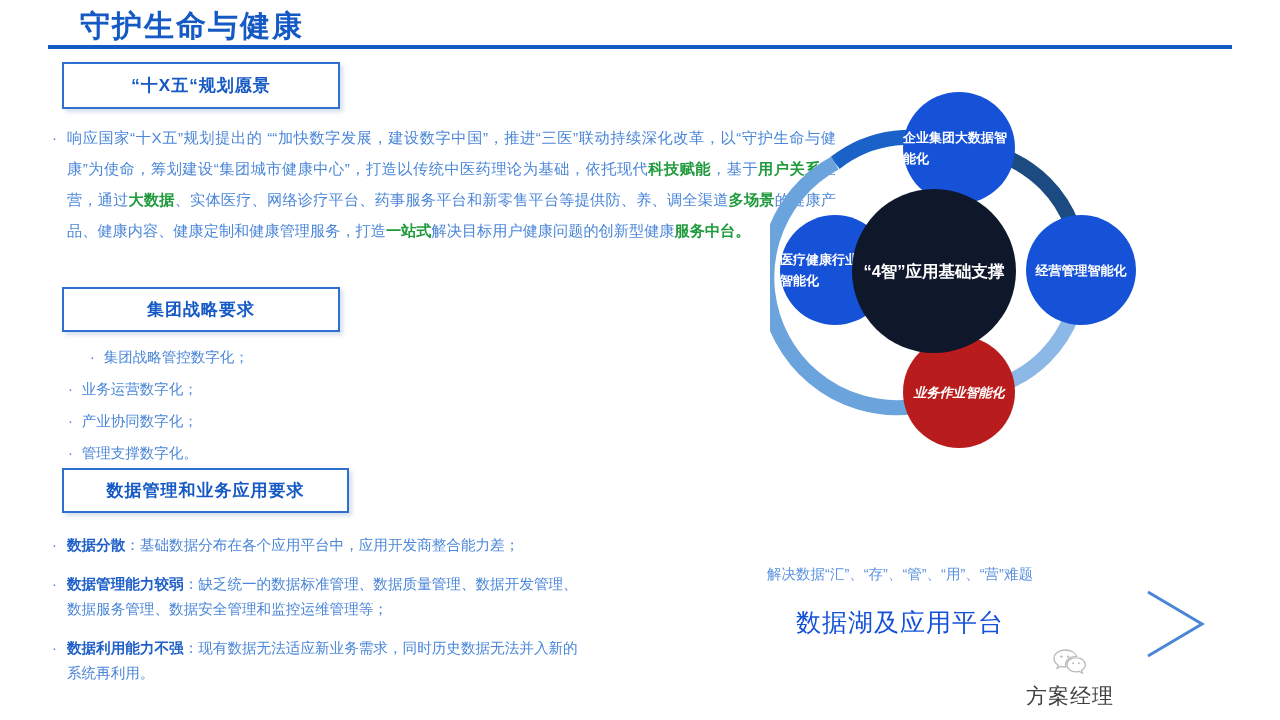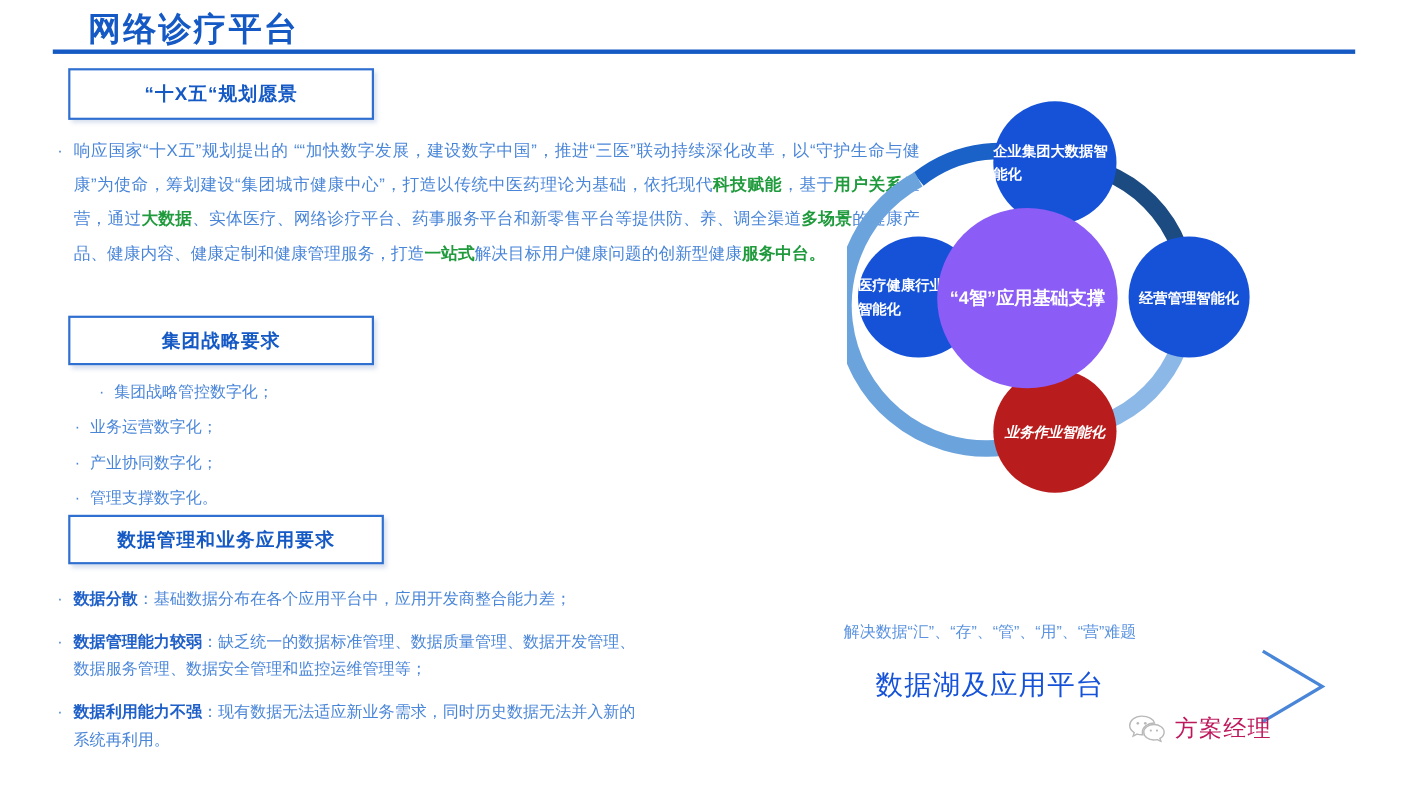--- a/index.html
+++ b/index.html
@@ -190,34 +190,35 @@
   }
 
   
   #watermark {
     position: absolute;
     left: 1026px;
     top: 648px;
     display: flex;
     align-items: center;
     gap: 8px;
-    color: #be185d;
+    color: #404040;
     font-size: 21px;
     letter-spacing: 1px;
+    flex-direction: column;
   }
   #chevron-arrow {
     position: absolute;
     left: 1140px;
     top: 588px;
   }
 </style>
 </head>
 <body>
 
-<div id="slide-title">网络诊疗平台</div>
+<div id="slide-title">守护生命与健康</div>
 <div id="title-rule"></div>
 
 <div class="section-box" id="box-vision">
   <span class="section-label">“十X五“规划愿景</span>
 </div>
 
 <div id="intro-paragraph">
   <span class="bullet-dot">·</span>
   <span class="para-text" id="vision-paragraph-text"><span>响应国家“十X五”规划提出的 ““加快数字发展，建设数字中国”，推进“三医”联动持续深化改革，以“守护生命与健康”为使命，筹划建设“集团城市健康中心”，打造以传统中医药理论为基础，依托现代</span><span class="hl-green">科技赋能</span><span>，基于</span><span class="hl-green">用户关系</span><span>经营，通过</span><span class="hl-green">大数据</span><span>、实体医疗、网络诊疗平台、药事服务平台和新零售平台等提供防、养、调全渠道</span><span class="hl-green">多场景</span><span>的健康产品、健康内容、健康定制和健康管理服务，打造</span><span class="hl-green">一站式</span><span>解决目标用户健康问题的创新型健康</span><span class="hl-green">服务中台。</span></span>
 </div>
@@ -279,21 +280,21 @@
 
     <path id="arc-br" d="M 310 172 A 120 120 0 0 1 189 294" fill="none" stroke="#8cb8e8" stroke-width="15"></path>
 
     <path id="arc-bl" d="M 189 294 A 120 120 0 0 1 65 65" fill="none" stroke="#6ba3dd" stroke-width="15"></path>
   </svg>
 
   <div class="node-circle" id="node-top" style="background: rgb(21, 82, 216);">企业集团大数据智能化</div>
   <div class="node-circle" id="node-right" style="background: rgb(21, 82, 216);">经营管理智能化</div>
   <div class="node-circle" id="node-bottom" style="background: #b91c1c; font-style: italic;">业务作业智能化</div>
   <div class="node-circle" id="node-left" style="background: rgb(21, 82, 216);">医疗健康行业运营智能化</div>
-  <div id="node-center" style="background: #8b5cf6;">“4智”应用基础支撑</div>
+  <div id="node-center" style="background: #0f172a;">“4智”应用基础支撑</div>
 </div>
 
 <div id="diagram-subcaption">解决数据“汇”、“存”、“管”、“用”、“营”难题</div>
 <div id="diagram-caption">数据湖及应用平台</div>
 
 <svg id="chevron-arrow" width="80" height="72" viewBox="0 0 80 72">
   <polyline points="8,4 62,36 8,68" fill="none" stroke="#4a86d8" stroke-width="3"></polyline>
 </svg>
 
 <div id="watermark">

